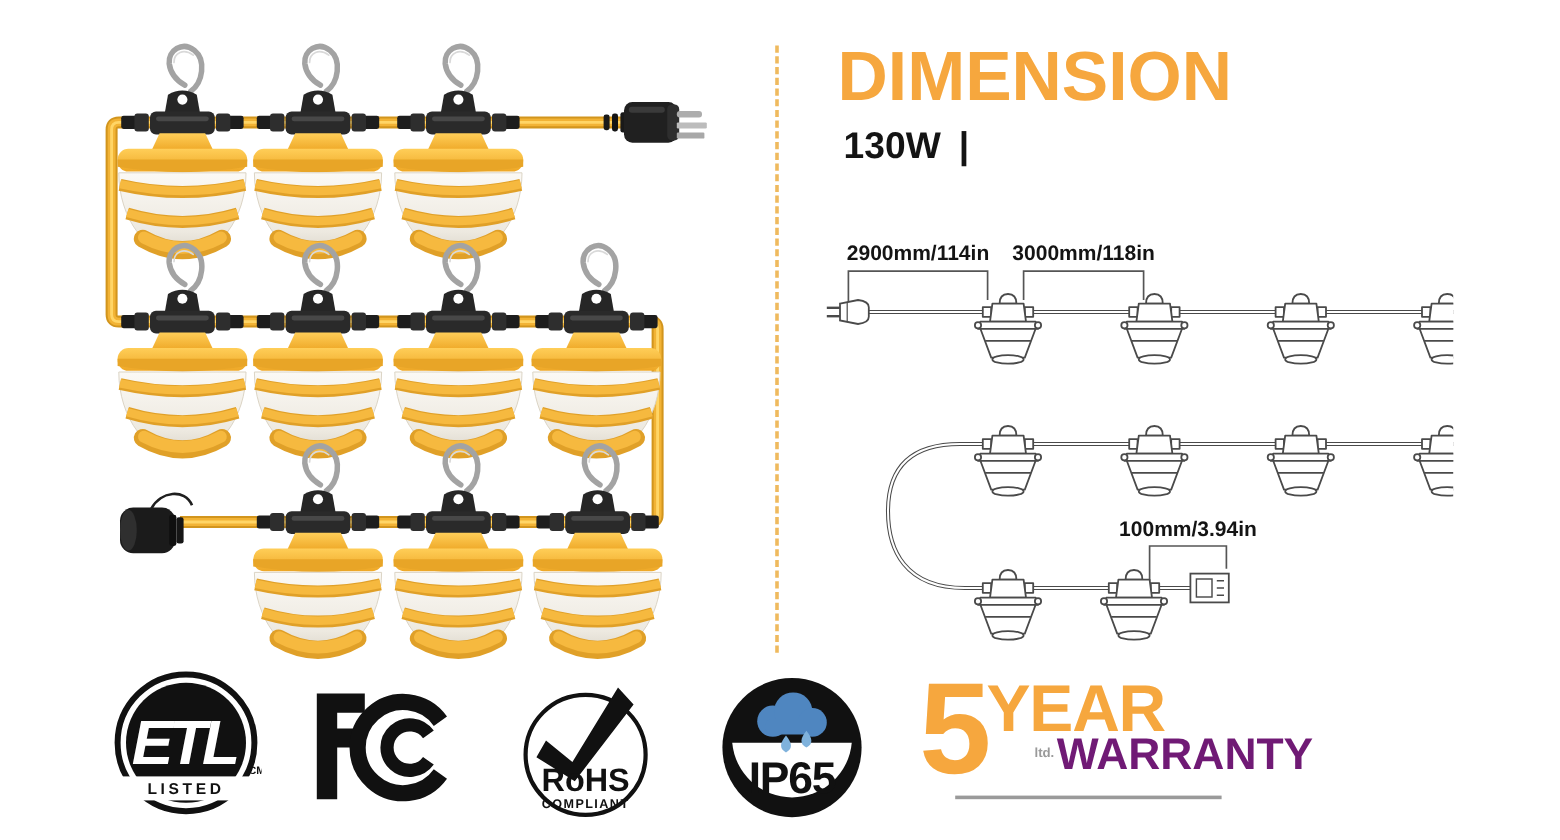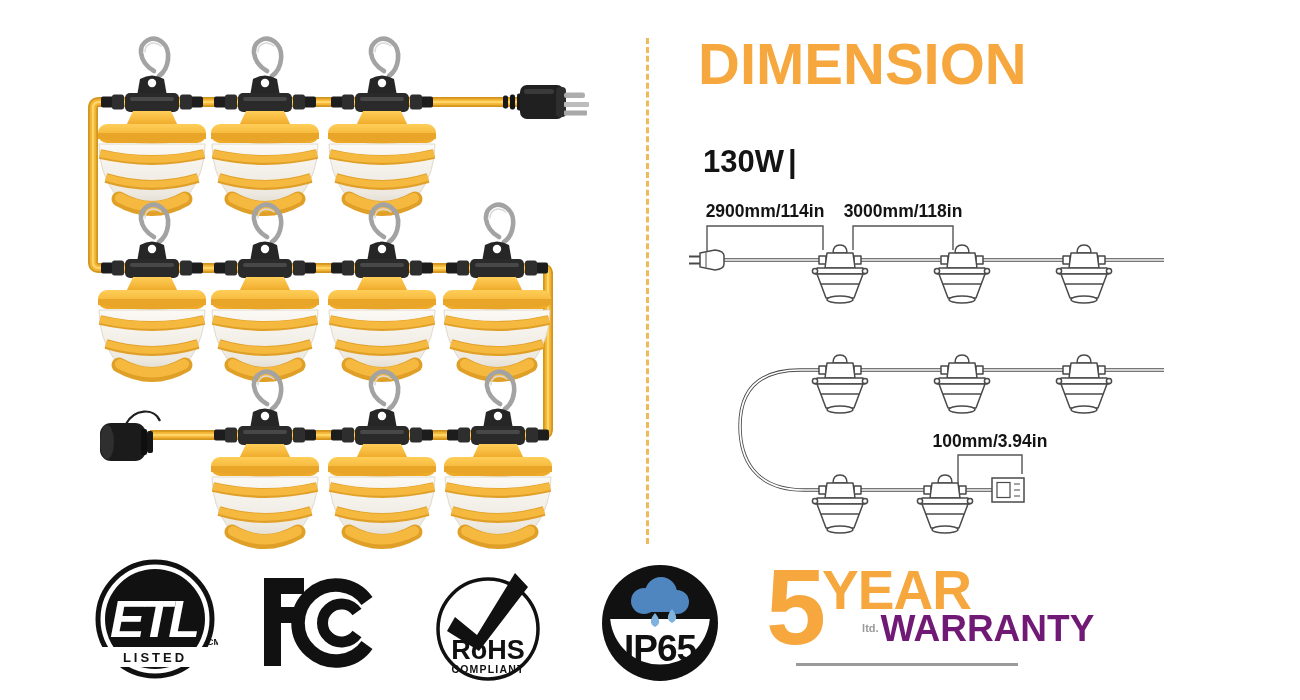--- a/index.html
+++ b/index.html
@@ -1,25 +1,25 @@
 <!DOCTYPE html>
 <html><head>
 <meta charset="utf-8">
 <style>
   html,body{margin:0;padding:0;background:#fff;}
   #stage{position:relative;width:1164px;height:700px;background:#fff;overflow:hidden;
-         font-family:"Liberation Sans",sans-serif;}
+         font-family:"Liberation Sans",sans-serif;padding-left:47px;}
   
   .divider{position:absolute;left:646px;top:38px;height:506px;width:0;
            border-left:3px dashed #EFBA5E;}
   
   .title{position:absolute;left:698px;top:30px;font-size:58px;font-weight:bold;
          color:#F6A73E;letter-spacing:0;white-space:nowrap;}
   .spec{position:absolute;left:703px;top:104px;font-size:31px;font-weight:bold;
-        color:#141414;display:flex;gap:4px;align-items:baseline;margin-top:40px;}
+        color:#141414;display:flex;gap:15px;align-items:baseline;}
   
   .svg-abs{position:absolute;}
   
   .warranty{position:absolute;left:766px;top:566px;width:252px;height:102px;display:flex;}
   .w5{font-size:108px;line-height:0.76;font-weight:bold;color:#F6A73E;letter-spacing:-4px;}
   .wcol{display:flex;flex-direction:column;margin-top:2px;}
   .wyear{font-size:55px;line-height:0.8;font-weight:bold;color:#F6A73E;letter-spacing:-1px;}
   .wrow{display:flex;align-items:center;margin-top:3px;margin-left:40px;}
   .wltd{font-size:11px;color:#9A9A9A;font-weight:bold;margin:0 2px 2px 0;}
   .wwar{font-size:37px;line-height:0.78;font-weight:bold;color:#701a75;letter-spacing:0;}

